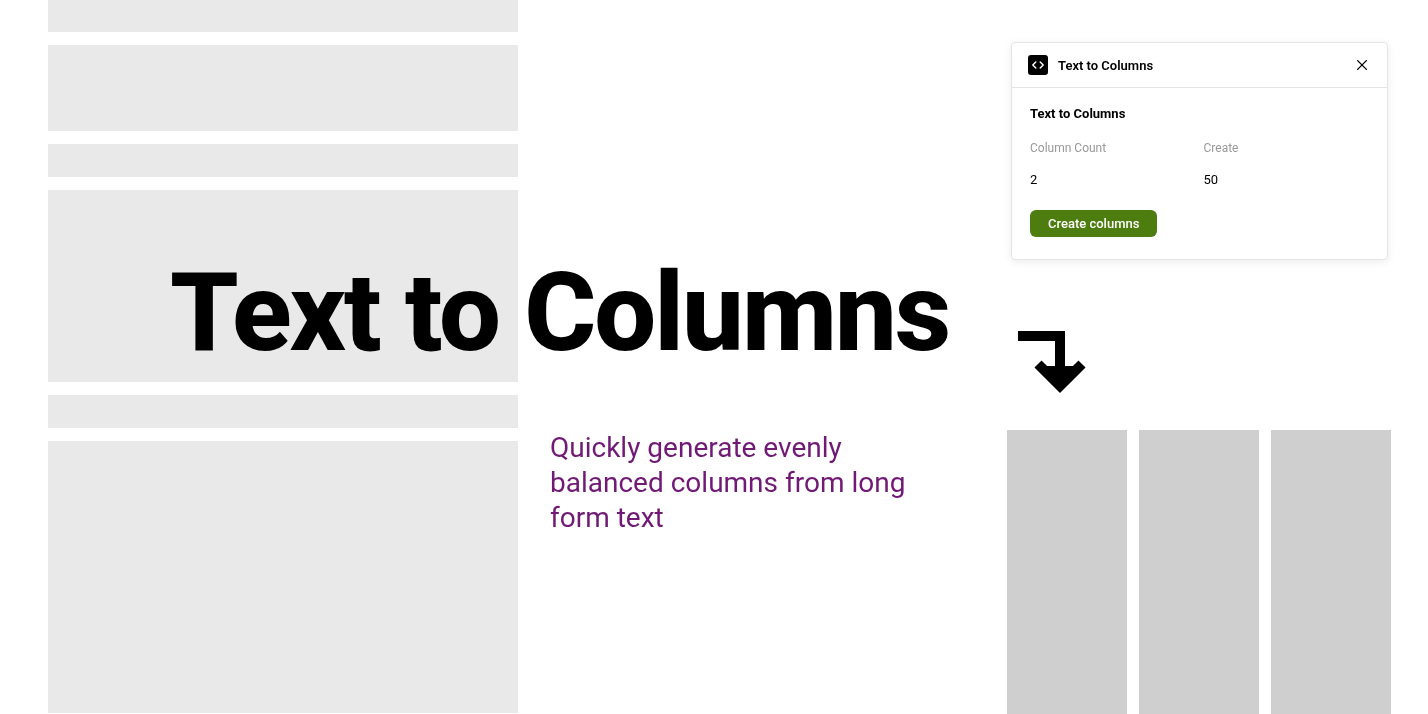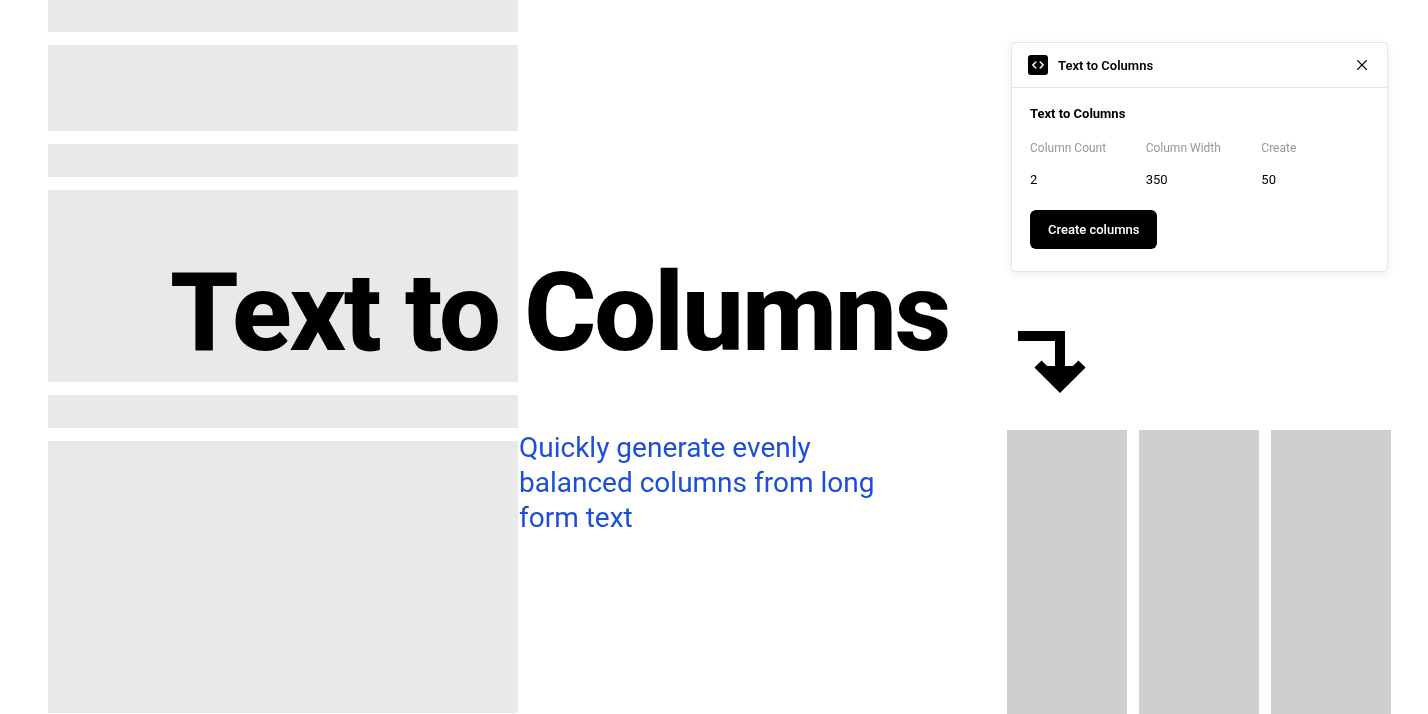--- a/index.html
+++ b/index.html
@@ -41,25 +41,25 @@
       top: 258px;
       font-size: 110px;
       font-weight: 800;
       letter-spacing: -2px;
       color: #000;
       line-height: 1;
       white-space: nowrap;
     }
     .hero-subtitle {
       position: absolute;
-      left: 519px;
+      left: 550px;
       top: 430px;
       font-size: 28px;
       font-weight: 400;
-      color: #1d4ed8;
+      color: #701a75;
       line-height: 1.25;
       max-width: 400px;
     }
     
     
     .panel {
       position: absolute;
       left: 1011px;
       top: 42px;
       width: 377px;
@@ -130,25 +130,25 @@
     .panel-field-value {
       font-size: 13px;
       color: #000;
       border: none;
       background: transparent;
       width: 100%;
       outline: none;
       font-family: inherit;
     }
     .panel-button {
-      background: #000000;
+      background: #4d7c0f;
       color: #fff;
       border: none;
       border-radius: 6px;
-      padding: 12px 18px;
+      padding: 6px 18px;
       font-size: 13px;
       font-weight: 500;
       cursor: pointer;
       font-family: inherit;
     }
     
     
     .arrow {
       position: absolute;
       left: 1010px;
@@ -203,24 +203,20 @@
     </span>
   </div>
   <div class="panel-body">
     <div class="panel-section-title">Text to Columns</div>
     <div class="panel-fields">
       <div class="panel-field">
         <span class="panel-field-label">Column Count</span>
         <input class="panel-field-value" value="2" style="">
       </div>
       <div class="panel-field">
-        <span class="panel-field-label">Column Width</span>
-        <input class="panel-field-value" value="350" style="">
-      </div>
-      <div class="panel-field">
         <span class="panel-field-label">Create</span>
         <input class="panel-field-value" value="50" style="">
       </div>
     </div>
     <button class="panel-button">Create columns</button>
   </div>
 </div>
 
 <div class="arrow">
   <svg viewBox="0 0 80 80" fill="none" stroke="#000" stroke-width="10" stroke-linecap="butt" stroke-linejoin="miter">

